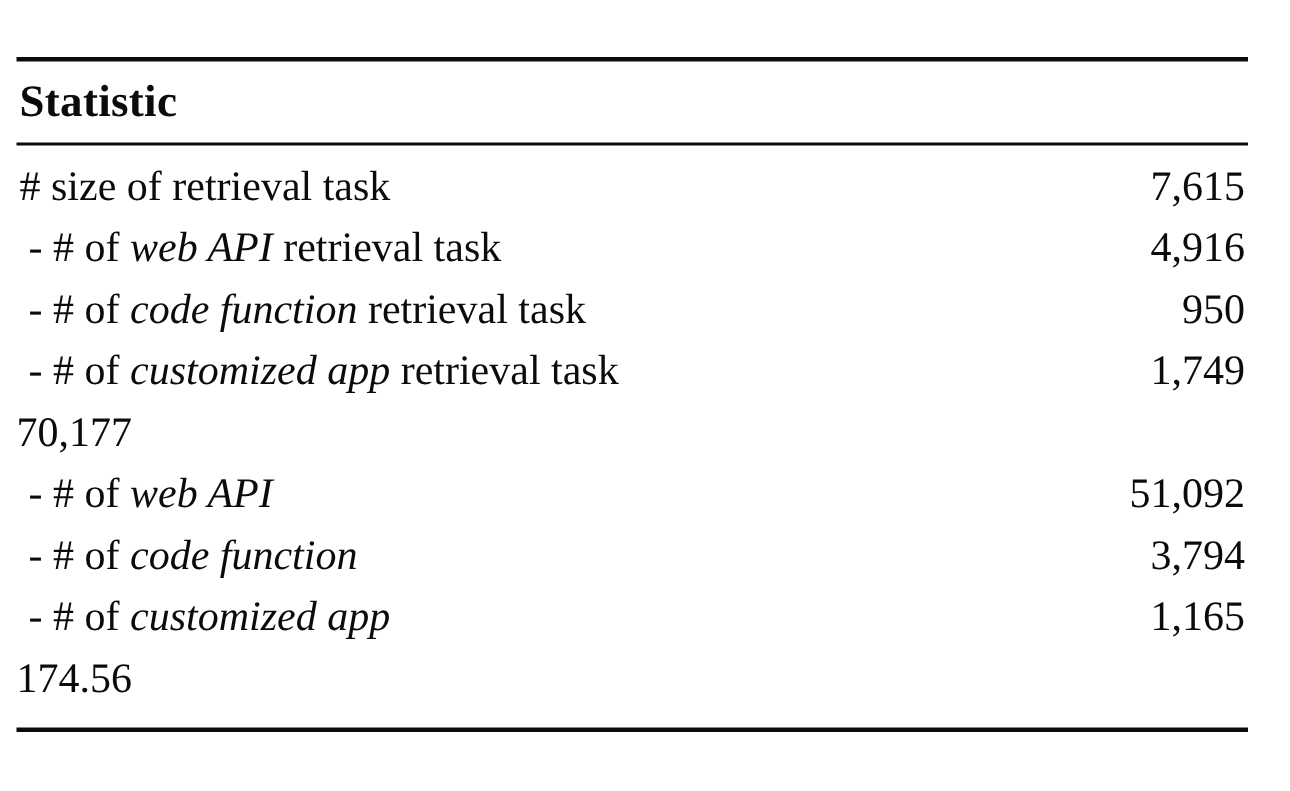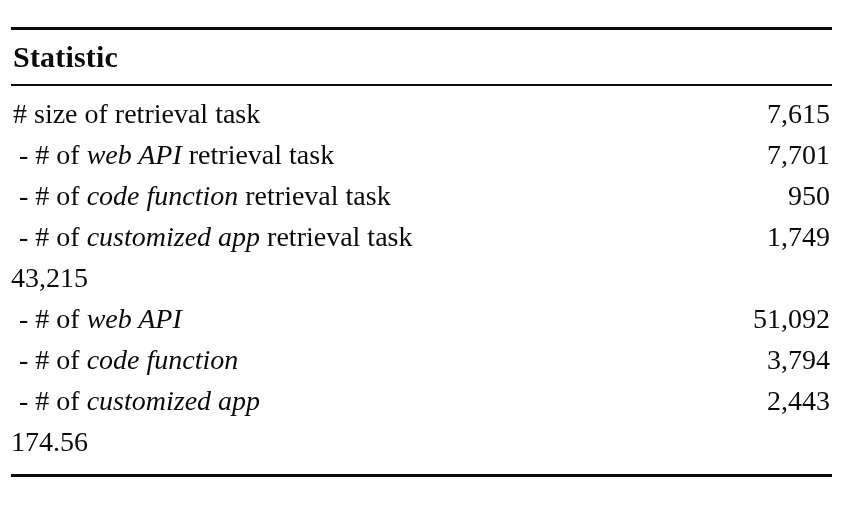--- a/index.html
+++ b/index.html
@@ -8,21 +8,21 @@
     width: 860px;
     height: 527px;
     background: #ffffff;
     font-family: "Liberation Serif", "DejaVu Serif", serif;
     color: #0b0b0b;
     overflow: hidden;
   }
   .table-wrap {
     position: absolute;
     left: 11px;
-    top: 27px;
+    top: 38px;
     width: 821px;
   }
   .rule {
     width: 100%;
     background: #0b0b0b;
   }
   .rule.thick { height: 3px; }
   .rule.thin  { height: 2px; }
   .thead {
     height: 54px;
@@ -73,50 +73,50 @@
   </div>
   <div class="rule thin"></div>
   <div class="tbody" id="tbody">
   <div class="row">
     <span class="label"><span class="prefix"># size of retrieval task</span><i class="ital"></i><span class="suffix"></span></span>
     <span class="value">7,615</span>
   </div>
 
   <div class="row indent">
     <span class="label"><span class="prefix">- # of </span><i class="ital">web API</i><span class="suffix"> retrieval task</span></span>
-    <span class="value">7,701</span>
+    <span class="value">4,916</span>
   </div>
 
   <div class="row indent">
     <span class="label"><span class="prefix">- # of </span><i class="ital">code function</i><span class="suffix"> retrieval task</span></span>
     <span class="value">950</span>
   </div>
 
   <div class="row indent">
     <span class="label"><span class="prefix">- # of </span><i class="ital">customized app</i><span class="suffix"> retrieval task</span></span>
     <span class="value">1,749</span>
   </div>
 
   <div class="row">
-    <span class="value">43,215</span>
+    <span class="value">70,177</span>
   </div>
 
   <div class="row indent">
     <span class="label"><span class="prefix">- # of </span><i class="ital">web API</i><span class="suffix"></span></span>
     <span class="value">51,092</span>
   </div>
 
   <div class="row indent">
     <span class="label"><span class="prefix">- # of </span><i class="ital">code function</i><span class="suffix"></span></span>
     <span class="value">3,794</span>
   </div>
 
   <div class="row indent">
     <span class="label"><span class="prefix">- # of </span><i class="ital">customized app</i><span class="suffix"></span></span>
-    <span class="value">2,443</span>
+    <span class="value">1,165</span>
   </div>
 
 
   <div class="row">
     <span class="value">174.56</span>
   </div>
 </div>
   <div class="rule thick"></div>
 </div>
 

